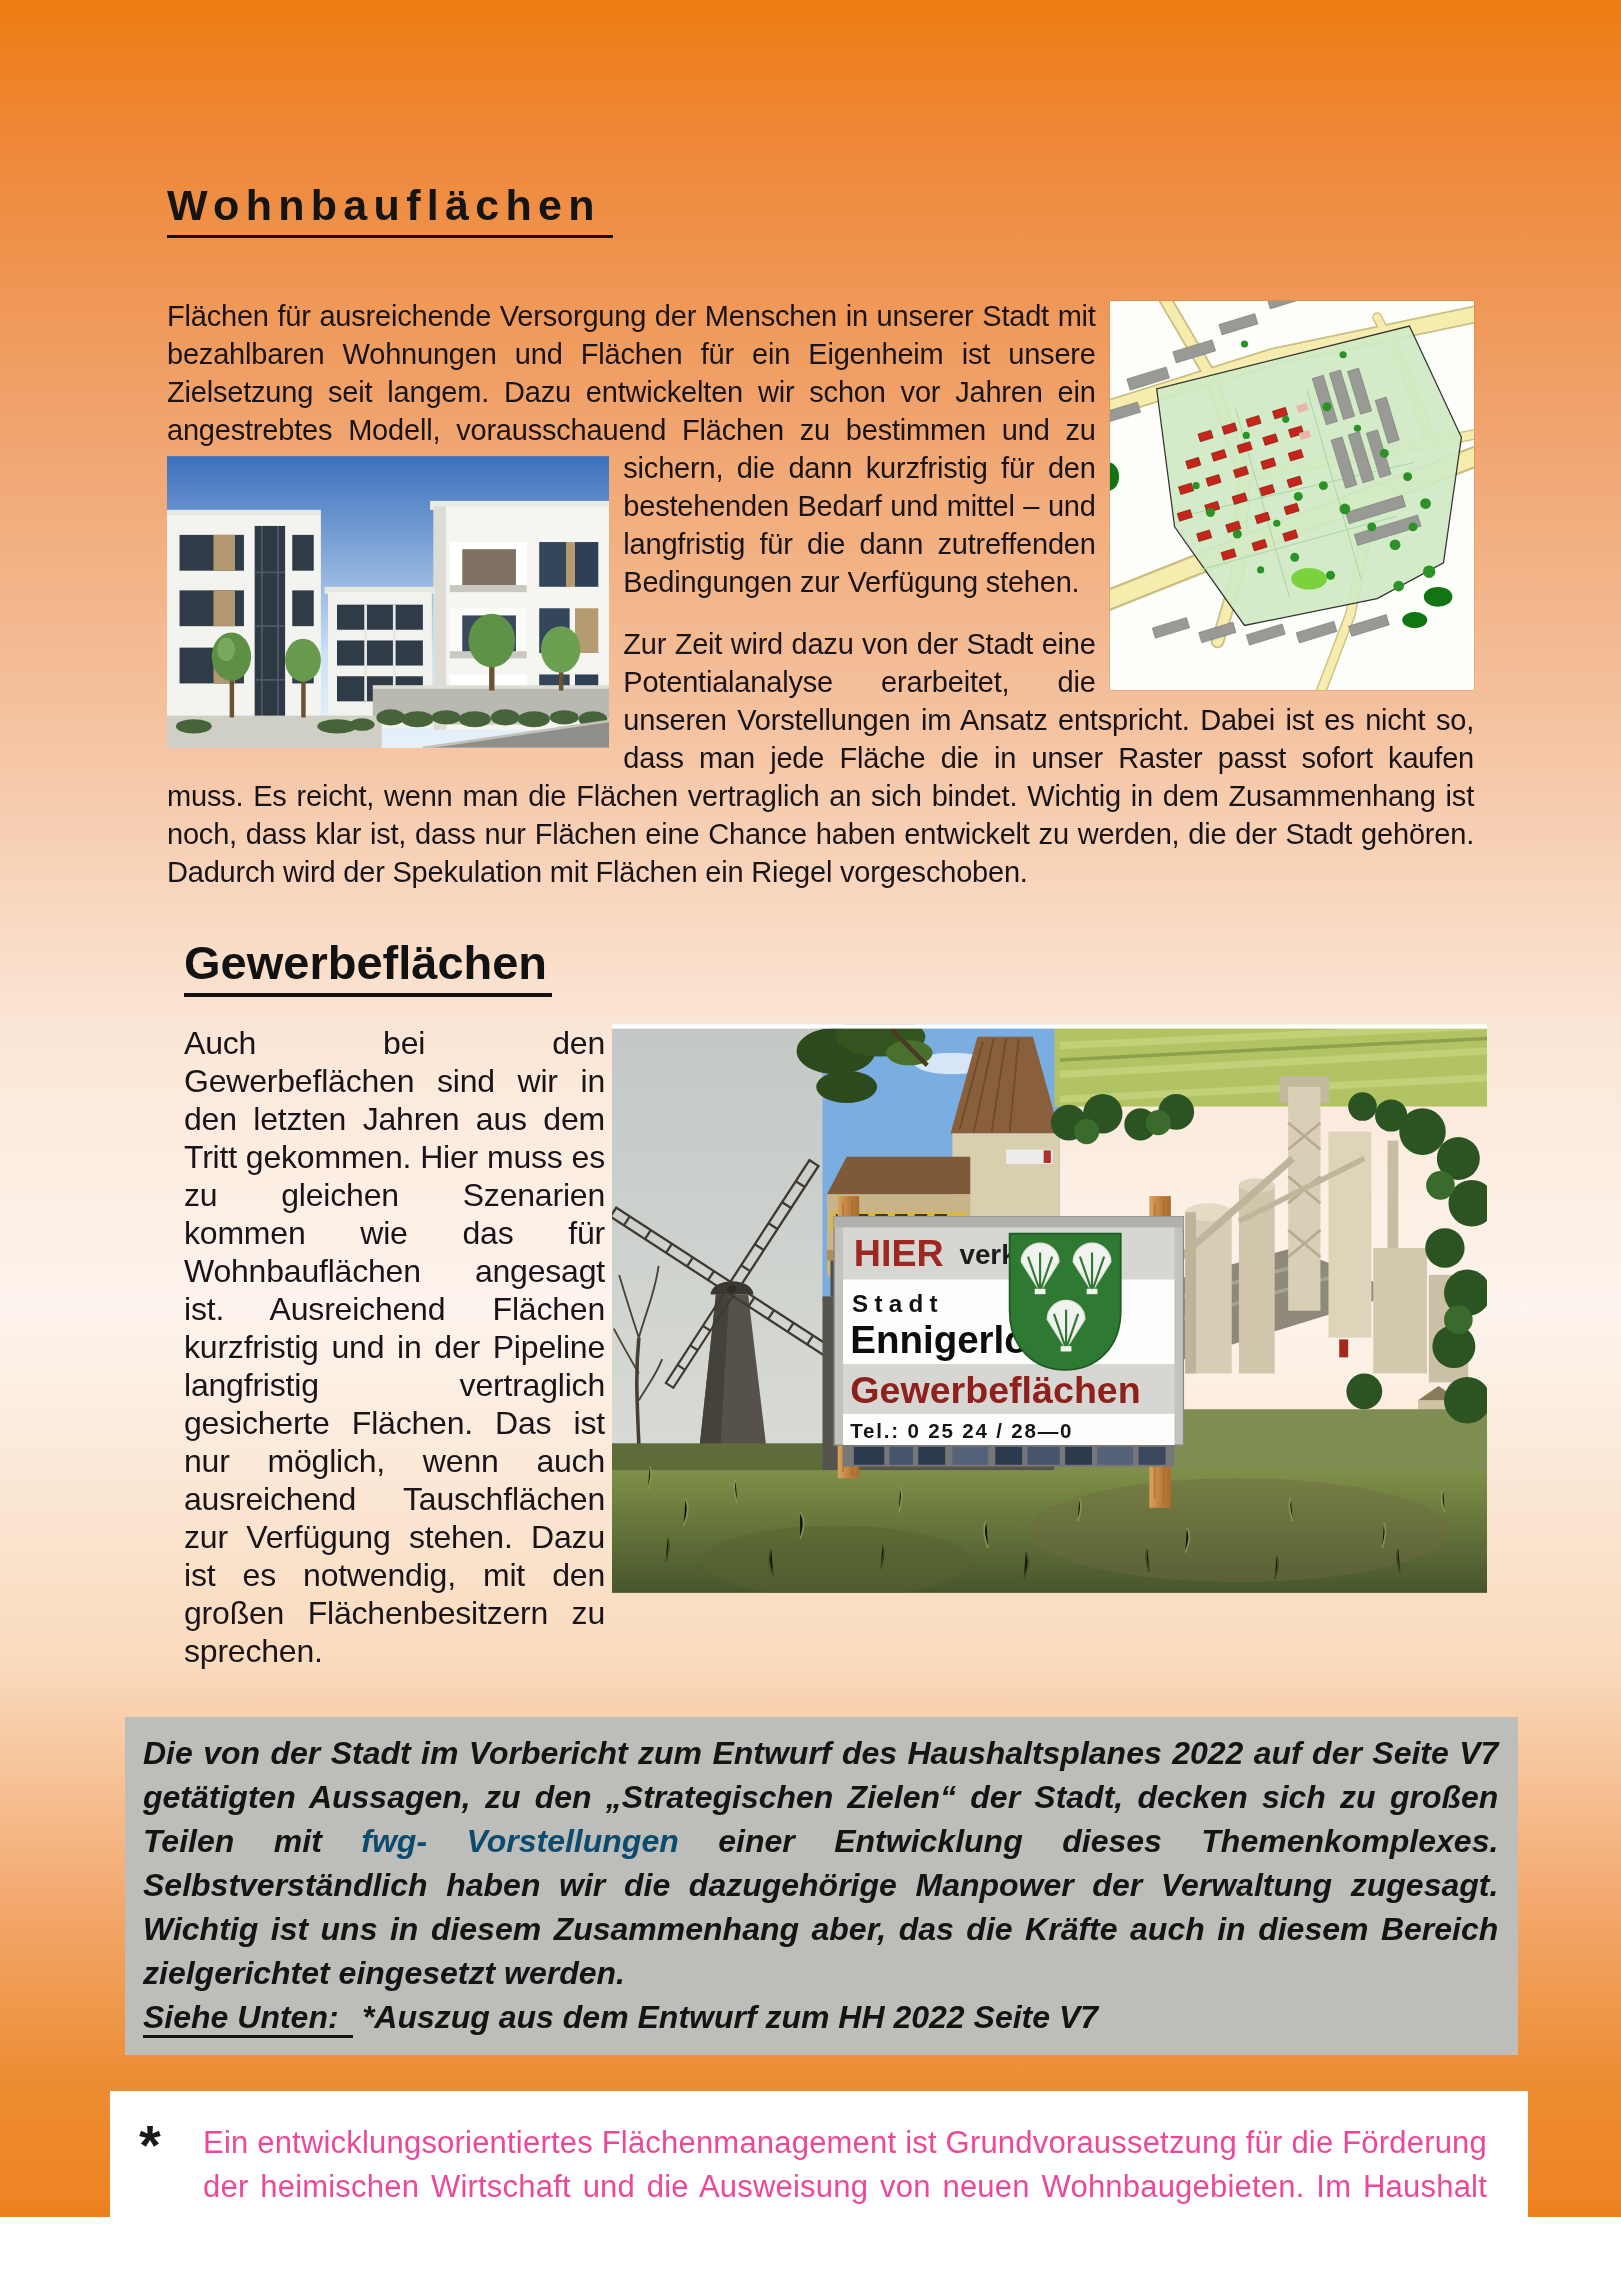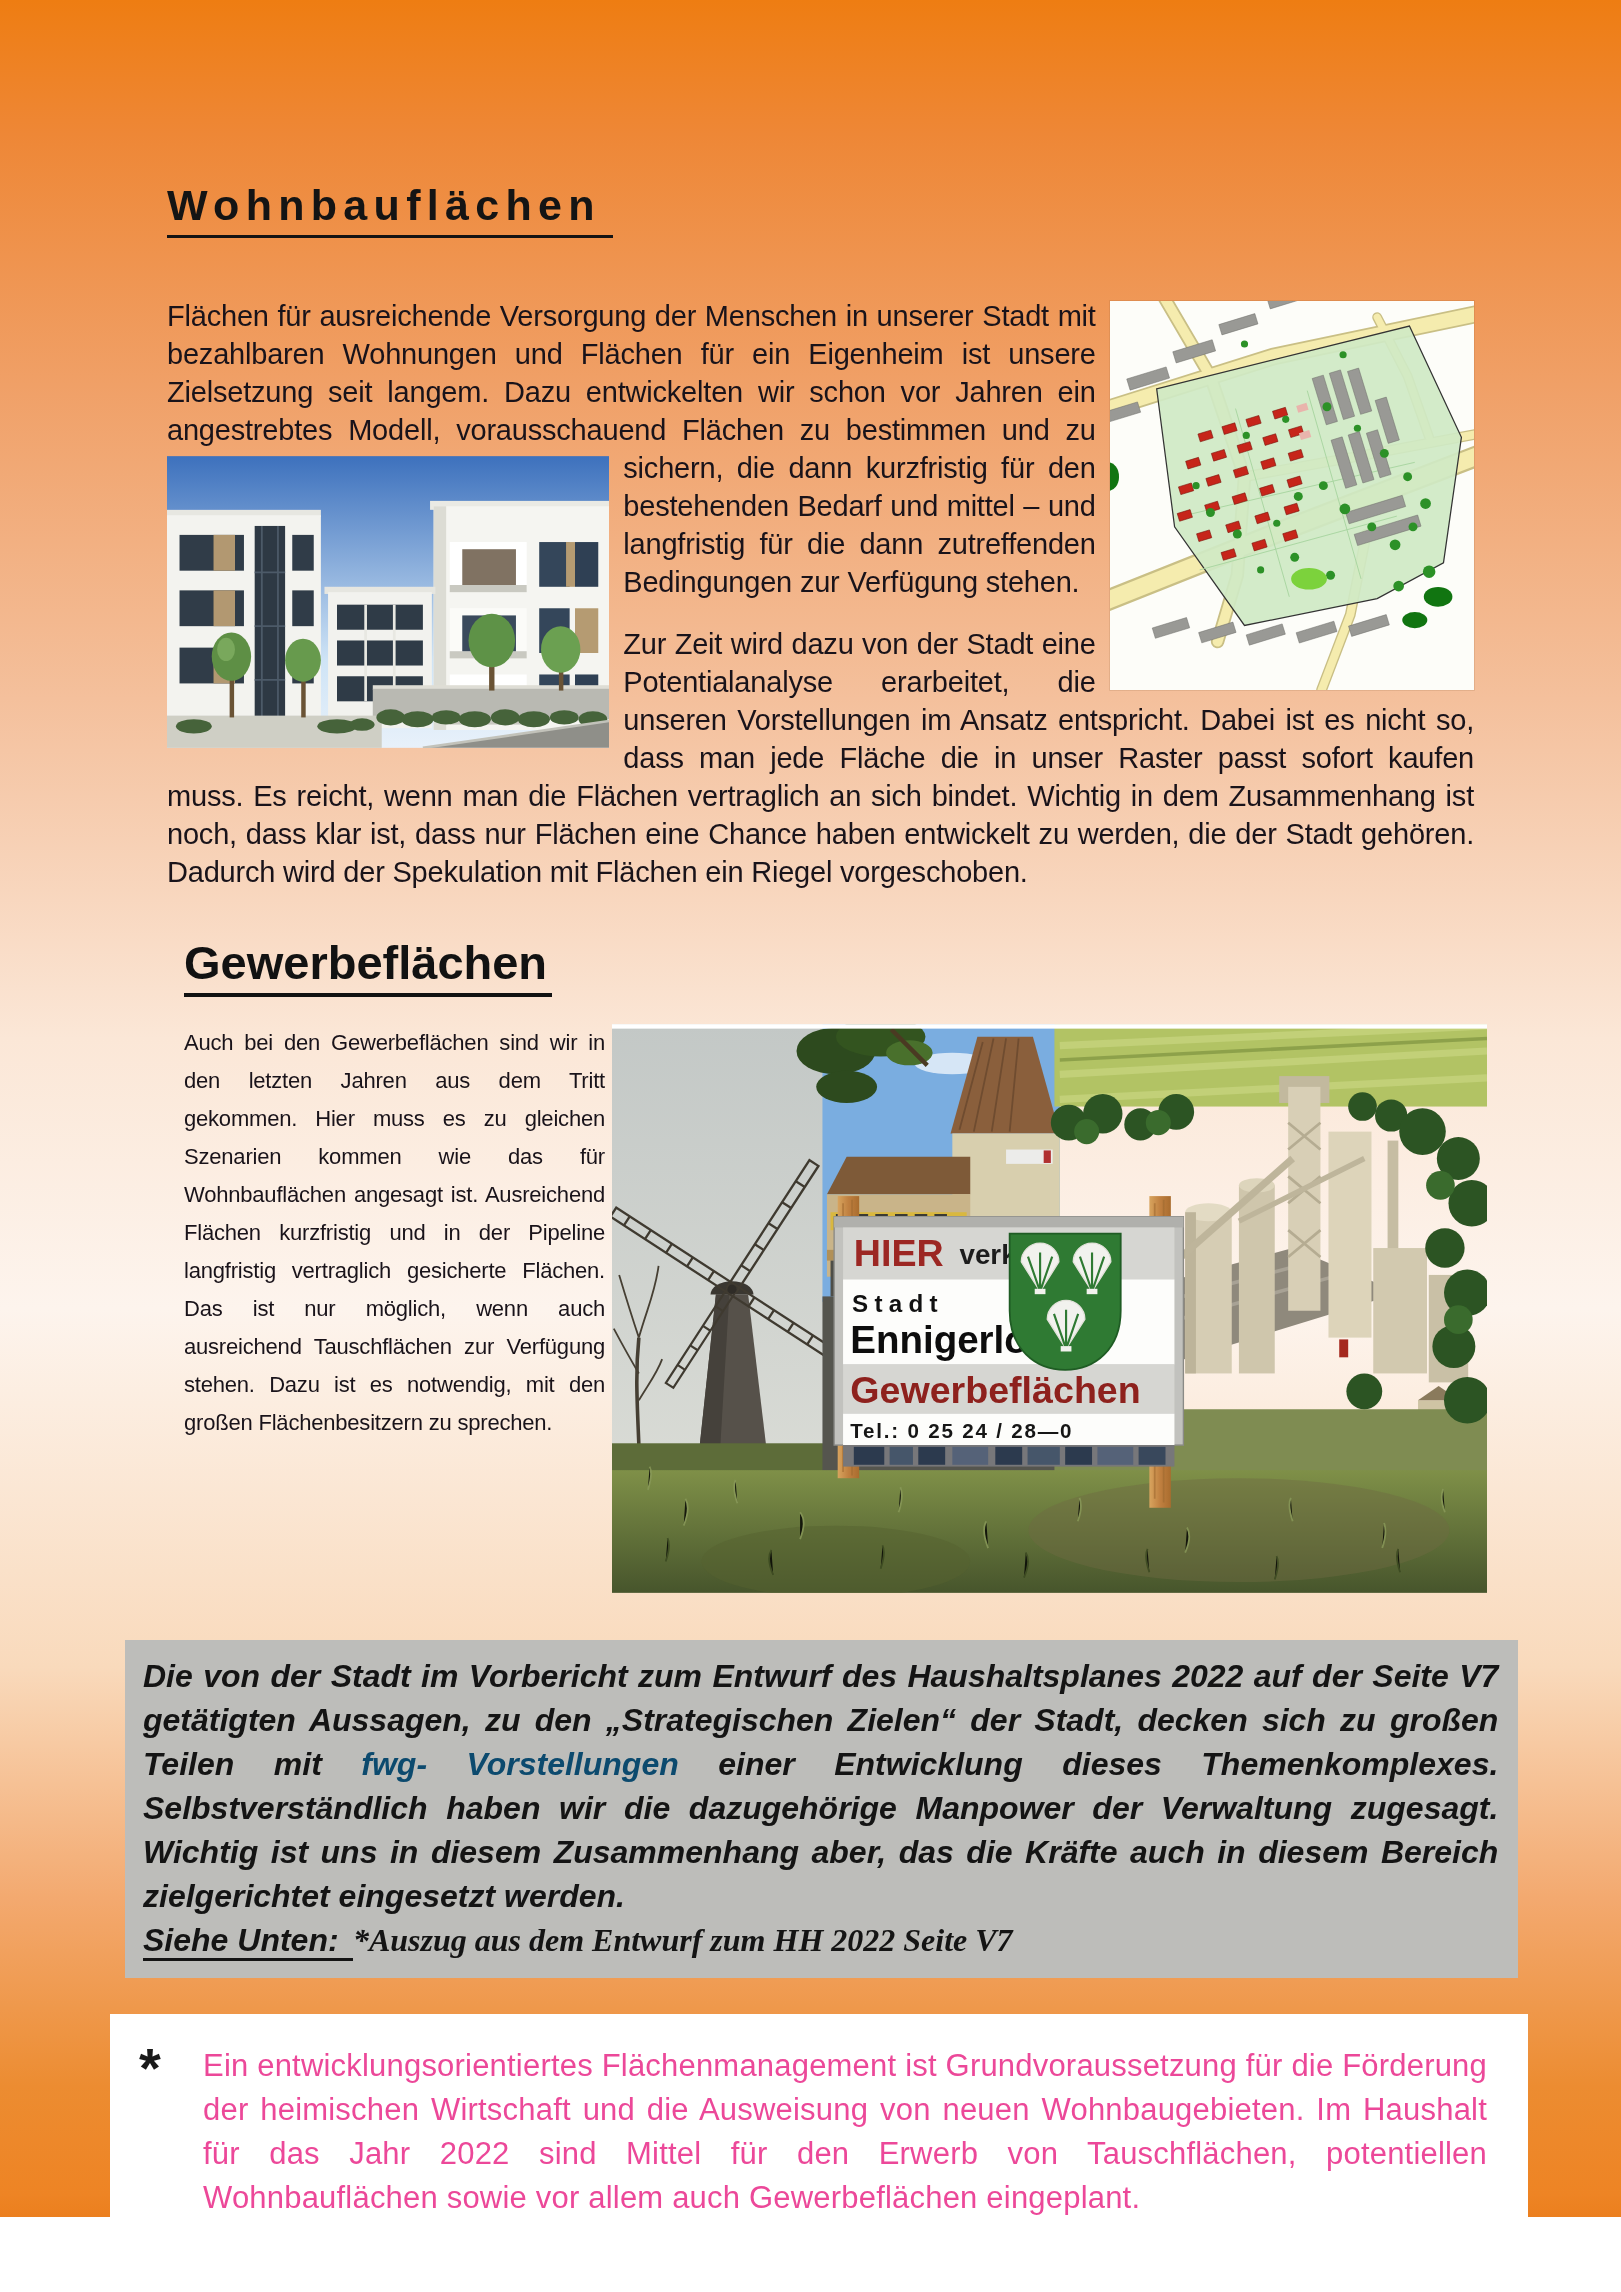--- a/index.html
+++ b/index.html
@@ -31,33 +31,33 @@
     float:left;width:442px;height:292px;margin:7.2px 14.3px 9px 0;display:inline-block;
   }
   .fig-map svg,.fig-buildings svg{display:block;width:100%;height:100%;}
   
   .gewerbe-heading{
     display:inline-block;margin:47px 0 0 184px;font-size:47px;font-weight:700;color:#121212;
     border-bottom:4.5px solid #121212;padding:0 5.4px 5.4px 0;line-height:1.05;
   }
   .gewerbe-row{display:flex;margin:27px 134px 0 184px;gap:7.2px;}
   .gewerbe-col{width:421px;flex:0 0 421px;}
-  .gewerbe-col .bodytext{font-size:22px;line-height:38px;}
+  .gewerbe-col .bodytext{font-size:32px;line-height:38px;}
   .collage{width:875px;height:569px;flex:0 0 875px;}
   .collage svg{display:block;width:100%;height:100%;}
   
   .quote-box{
     margin:47px 103px 0 125px;background:#bdbdba;padding:14.3px 19.7px 16px 18px;
     font-size:32px;line-height:44px;font-style:italic;font-weight:600;color:#141414;
     text-align:justify;
   }
   .fwg-link{color:#0c4a6e;}
   .siehe-line{text-align:left;}
   .siehe-label{font-weight:700;border-bottom:3.6px solid #141414;padding-right:14.3px;}
-  .siehe-rest{font-family:Liberation Serif, serif;}
+  .siehe-rest{margin-left:9px;}
   
   .excerpt-box{
     margin:36px 93px 0 110px;background:#ffffff;display:flex;
     padding:30px 41px 36px 29px;box-sizing:border-box;min-height:236px;
   }
   .excerpt-star{flex:0 0 64px;font-size:56px;font-weight:700;color:#1a1a1a;line-height:47px;}
   .excerpt-text{
     flex:1;font-size:31px;line-height:44px;color:#ec4899;text-align:justify;
     letter-spacing:0.2px;
   }

